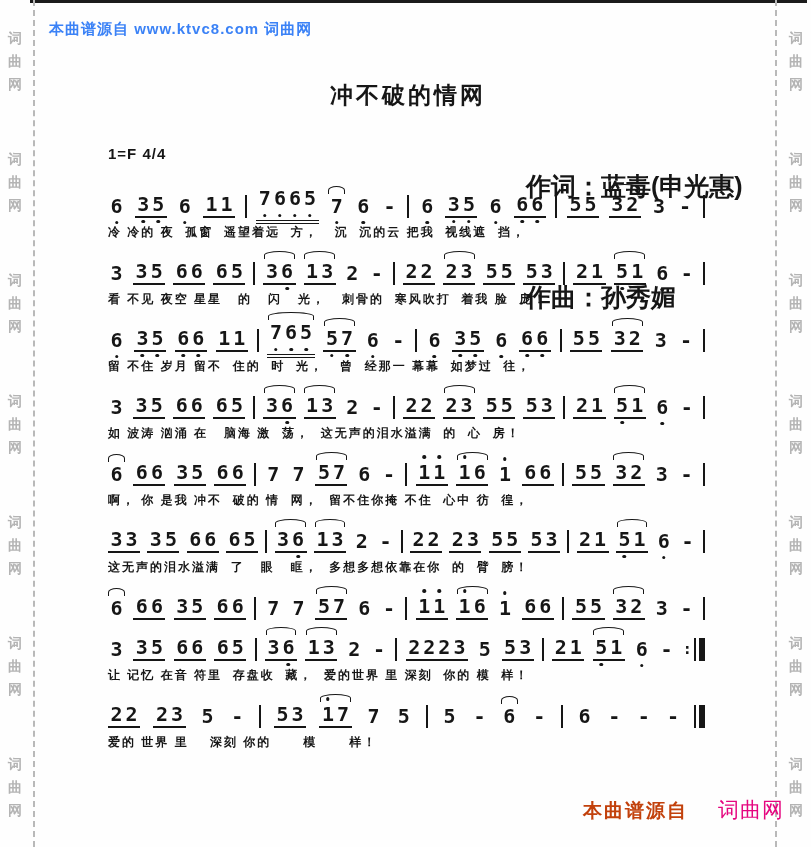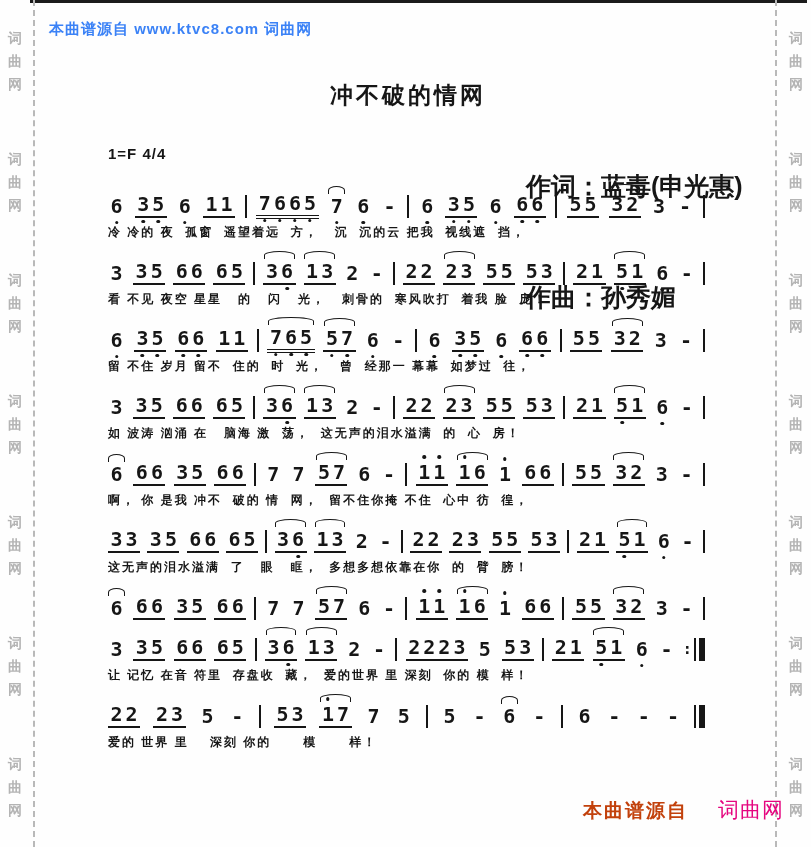--- a/index.html
+++ b/index.html
@@ -25,21 +25,21 @@
            line-height:37px;white-space:pre;}
   .keytime{margin-top:34px;font-size:15px;font-weight:bold;letter-spacing:1px;}
   
   .score{margin-top:26px;width:597px;}
   .system{margin-bottom:5px;}
   .notes-row{display:flex;justify-content:space-between;align-items:center;height:36px;
              font-family:"DejaVu Sans Mono","Liberation Mono",monospace;
              font-size:20px;font-weight:bold;}
   .grp{position:relative;display:inline-block;padding:0 1px;line-height:1;}
   .grp.u1{border-bottom:2px solid #161616;padding-bottom:2px;}
-  .grp.u2{border-bottom:4px double #161616;padding-bottom:2px;}
+  .grp.u2{border-bottom:4px double #161616;padding-bottom:12px;}
   .grp.arc::before{content:"";position:absolute;top:-10px;left:2%;right:2%;height:7px;
                    border:1.5px solid #161616;border-bottom:none;border-radius:60% 60% 0 0;}
   .d{position:relative;display:inline-block;padding:0 1.5px;}
   .d.lo::after{content:"";position:absolute;left:50%;transform:translateX(-50%);bottom:-8px;
                width:3.5px;height:3.5px;border-radius:50%;background:#161616;}
   .grp.u1 .d.lo::after,.grp.u2 .d.lo::after{bottom:-9px;}
   .d.hi::before{content:"";position:absolute;left:50%;transform:translateX(-50%);top:-7px;
                 width:3.5px;height:3.5px;border-radius:50%;background:#161616;}
   .dash{font-weight:bold;padding:0 2px;}
   .barwrap{display:inline-flex;align-items:center;gap:2.5px;height:24px;}

